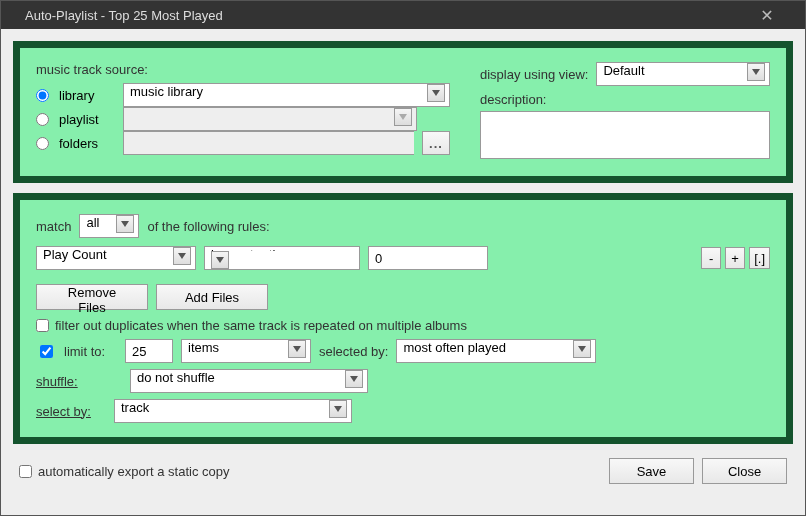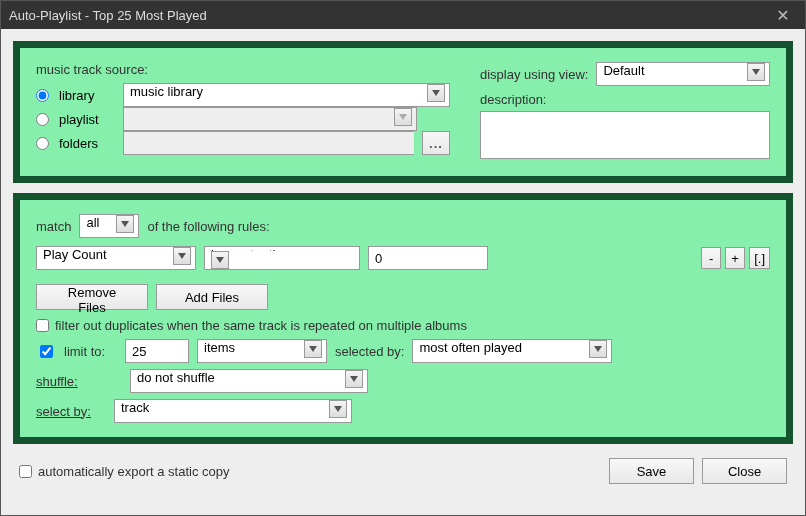--- a/index.html
+++ b/index.html
@@ -1,18 +1,18 @@
 <!DOCTYPE html>
 <html><head>
 <meta charset="utf-8">
 <style>
   * { box-sizing: border-box; font-family: "Segoe UI", Arial, sans-serif; font-size: 13px; }
   body { margin: 0; padding: 0; background: #fff; }
   .window { width: 806px; height: 516px; border: 1px solid #555; background: #eeeeee; display: flex; flex-direction: column; }
-  .titlebar { height: 28px; background: #333333; color: #ddd; display: flex; align-items: center; padding: 0 8px; }
+  .titlebar { height: 28px; background: #333333; color: #ddd; display: flex; align-items: center; padding: 0 24px; }
   .titlebar .title { flex: 1; font-size: 13px; }
   .titlebar .close { width: 28px; text-align: center; cursor: pointer; font-size: 16px; color: #bbb; }
   .body { flex: 1; padding: 12px; display: flex; flex-direction: column; gap: 10px; }
   .panel { border: 7px solid #14532d; background: #86efac; padding: 14px 16px; }
   .row { display: flex; align-items: center; gap: 8px; margin-bottom: 6px; }
   .label { color: #333; }
   .top-panel { display: flex; gap: 30px; }
   .left-col { flex: 1; }
   .right-col { width: 290px; }
   .radio-group { display: flex; flex-direction: column; gap: 0; margin-top: 6px; }
@@ -37,21 +37,21 @@
   .checkbox-row { display: flex; align-items: center; gap: 6px; }
   .checkbox-row input[type=checkbox] { margin: 0; }
   .w-lib { flex:1; }
   .w-play { width: 294px; }
   .w-fold { flex:1; }
   .w-view { width: 160px; }
   .w-match { width: 60px; }
   .w-field { width: 160px; }
   .w-op { width: 156px; flex-direction: column; }
   .w-val { width: 120px; }
-  .w-limit { width: 64px; }
+  .w-limit { width: 48px; }
   .w-items { width: 130px; }
   .w-selby { width: 200px; }
   .w-shuffle { width: 238px; }
   .w-selectby { width: 238px; }
   .lbl-col { width: 66px; display:inline-block;text-decoration:underline; }
   .gap-top { margin-top: 14px; }
   .cursor-bar::before { content:""; display:inline-block; width:1px; height:14px; background:#000; vertical-align:middle; }
 </style>
 </head>
 <body>

